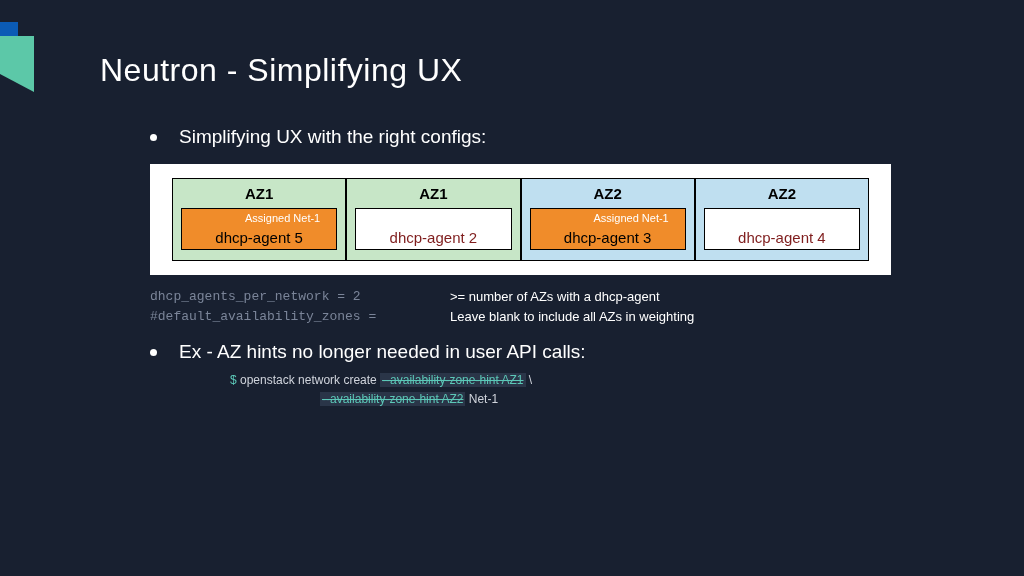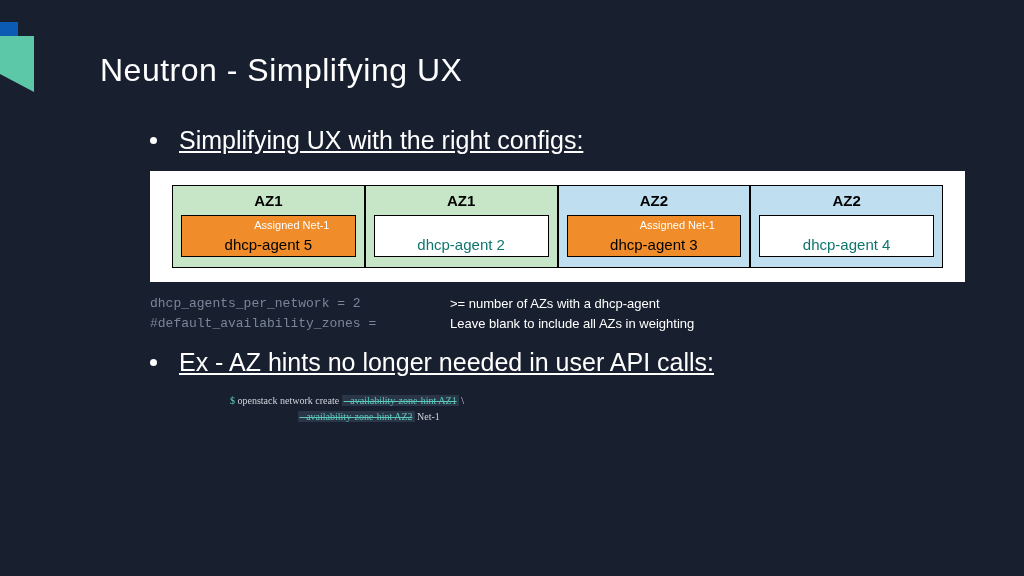--- a/index.html
+++ b/index.html
@@ -36,45 +36,45 @@
   .bullet-row {
     display: flex;
     align-items: center;
     margin-bottom: 16px;
   }
   .bullet-row.second { margin-top: 14px; margin-bottom: 6px; }
   .bullet {
     width: 7px; height: 7px; background: #fff; border-radius: 50%;
     margin-left: 50px; margin-right: 22px;
   }
-  .bullet-text { font-size: 25px; font-weight: 400; text-decoration: underline; }
+  .bullet-text { font-size: 19px; font-weight: 400; }
   .diagram-panel {
     margin-left: 50px;
-    width: 815px;
+    width: 741px;
     background: #fff;
     padding: 14px 22px;
     display: flex;
     gap: 0;
   }
   .az-box {
     flex: 1;
     border: 1.5px solid #000;
     background: #c7e6c7;
     padding: 6px 8px 10px 8px;
     text-align: center;
   }
   .az-box.blue { background: #bfdff0; text-align: center; }
   .az-box + .az-box { margin-left: 0; border-left: none; }
   .az-box.gap { border-left: 1.5px solid #000; margin-left: 0; }
   .az-label { font-weight: bold; color: #000; font-size: 15px; margin-bottom: 6px; }
   .agent-box {
     border: 1.5px solid #000;
     background: #fff;
     font-size: 15px;
-    color: #0f766e;
+    color: #7f1d1d;
     position: relative;
     height: 42px;
     display: flex;
     flex-direction: column;
     justify-content: flex-end;
     align-items: center;
     padding-bottom: 3px;
   }
   .agent-box.assigned { background: #f08c2a; color: #000; }
   .assigned-tag {
@@ -96,23 +96,23 @@
     width: 300px;
     line-height: 1.55;
     white-space: pre;
   }
   .config-right {
     color: #fff;
     line-height: 1.55;
   }
   .code-block {
     margin-left: 130px;
-    margin-top: 16px;
-    font-family: Liberation Serif, serif;
-    font-size: 10px;
+    margin-top: 8px;
+    font-family: Liberation Sans, sans-serif;
+    font-size: 12px;
     line-height: 1.55;
   }
   .code-line { white-space: pre; }
   .prompt { color: #5cc8b8; }
   .cmd { color: #d0d4dc; }
   .strike-seg {
     background: #2a3548;
     color: #5cc8b8;
     text-decoration: line-through;
     padding: 0 2px;

